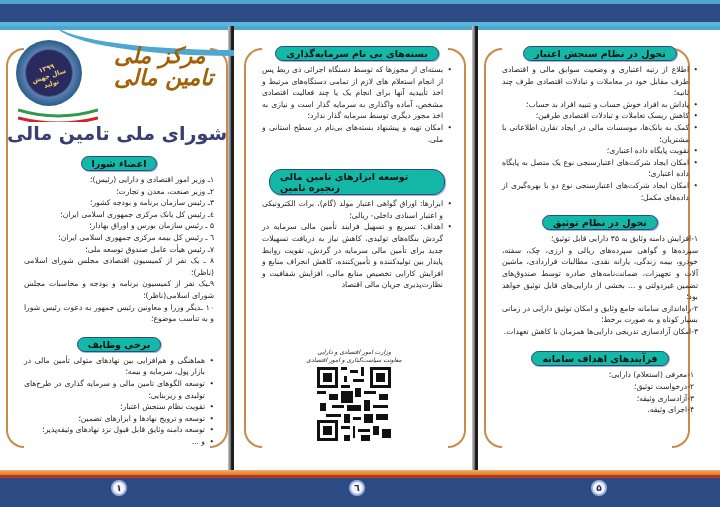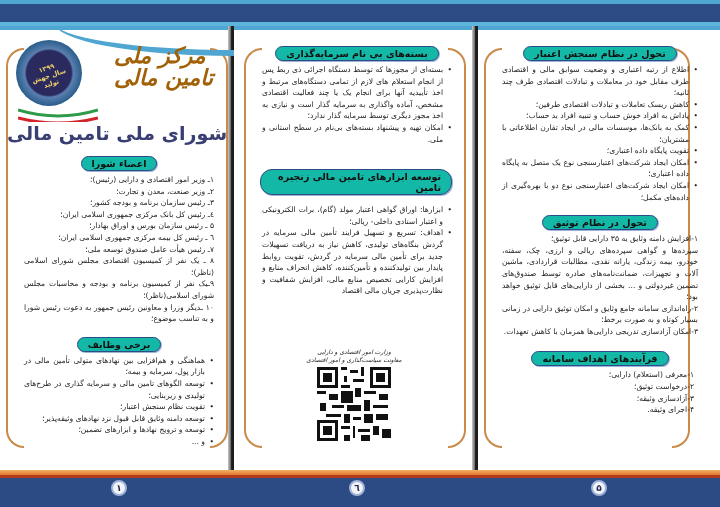--- a/index.html
+++ b/index.html
@@ -66,21 +66,21 @@
                 border-radius: 0 0 0 100%; border-bottom: 6px solid #4fa6d1; border-left: 0; }
   .calli { position: absolute; left: 108px; top: 14px; width: 100px; height: 70px;
            font: italic bold 22px/22px "DejaVu Serif", serif; color: #a16207; text-align: left; }
   .main-title { position: absolute; left: 0; top: 92px; width: 222px; text-align: center;
                 font: bold 19px "DejaVu Sans", sans-serif; color: #3a3f73; }
   .p1-content { position: absolute; left: 18px; top: 118px; width: 190px; }
 
   
   #p2 { left: 244px; width: 222px; }
   .p2-content { position: absolute; left: 18px; top: 8px; width: 190px; }
-  .pill-wide { display: block; margin: 4px auto 9px; width: 192px; text-align: right; }
+  .pill-wide { display: block; margin: 4px auto 3px; width: 176px; text-align: left; }
   .qr-block { position: absolute; left: 60px; top: 318px; width: 100px; text-align: center; }
   .qr-caption { font: italic 6px/8px "DejaVu Serif", serif; color: #222; }
   .qr { margin: 3px auto 0; width: 74px; height: 74px; background: #fff; position: relative; }
 
   
   #p3 { left: 484px; width: 206px; }
   .p3-content { position: absolute; left: 18px; top: 8px; width: 196px; }
   .left-align-list { text-align: right; }
 </style>
 </head>
@@ -130,22 +130,22 @@
         <li>۷ـ رئیس هیأت عامل صندوق توسعه ملی؛</li>
         <li>۸ ـ یک نفر از کمیسیون اقتصادی مجلس شورای اسلامی (ناظر)؛</li>
         <li>۹ـیک نفر از کمیسیون برنامه و بودجه و محاسبات مجلس شورای اسلامی(ناظر)؛</li>
         <li>۱۰ ـدیگر وزرا و معاونین رئیس جمهور به دعوت رئیس شورا و به تناسب موضوع؛</li>
       </ol>
       <div class="pill-wrap" style="margin-top:8px;"><span class="section-pill">برخی وظایف</span></div>
       <ul class="bul body-text">
         <li>هماهنگی و هم‌افزایی بین نهادهای متولی تأمین مالی در بازار پول، سرمایه و بیمه؛</li>
         <li>توسعه الگوهای تامین مالی و سرمایه گذاری در طرح‌های تولیدی و زیربنایی؛</li>
         <li>تقویت نظام سنجش اعتبار؛</li>
+        <li>توسعه و ترویج نهادها و ابزارهای تضمین؛</li>
         <li>توسعه دامنه وثایق قابل قبول نزد نهادهای وثیقه‌پذیر؛</li>
-        <li>توسعه و ترویج نهادها و ابزارهای تضمین؛</li>
         <li>و ...</li>
       </ul>
     </div>
   </div>
 
   <div class="panel" id="p2">
     <div class="frame-left"></div>
     <div class="frame-right"></div>
 
     <div class="p2-content">
@@ -212,22 +212,22 @@
   </div>
 
   <div class="panel" id="p3">
     <div class="frame-left"></div>
     <div class="frame-right"></div>
 
     <div class="p3-content">
       <div class="pill-wrap"><span class="section-pill">تحول در نظام سنجش اعتبار</span></div>
       <ul class="bul body-text">
         <li>اطلاع از رتبه اعتباری و وضعیت سوابق مالی و اقتصادی طرف مقابل خود در معاملات و تبادلات اقتصادی طرف چند ثانیه؛</li>
+        <li>پاداش به افراد خوش حساب و تنبیه افراد بد حساب؛</li>
         <li>کاهش ریسک تعاملات و تبادلات اقتصادی طرفین؛</li>
-        <li>پاداش به افراد خوش حساب و تنبیه افراد بد حساب؛</li>
         <li>کمک به بانک‌ها، موسسات مالی در ایجاد تقارن اطلاعاتی با مشتریان؛</li>
         <li>تقویت پایگاه داده اعتباری؛</li>
         <li>امکان ایجاد شرکت‌های اعتبارسنجی نوع یک متصل به پایگاه داده اعتباری؛</li>
         <li>امکان ایجاد شرکت‌های اعتبارسنجی نوع دو با بهره‌گیری از داده‌های مکمل؛</li>
       </ul>
       <div class="pill-wrap" style="margin-top:8px;"><span class="section-pill">تحول در نظام توثیق</span></div>
       <div class="body-text">
         <div>۱-افزایش دامنه وثایق به ۳۵ دارایی قابل توثیق؛</div>
         <div>سپرده‌ها و گواهی سپرده‌های ریالی و ارزی، چک، سفته، خودرو، بیمه زندگی، یارانه نقدی، مطالبات قراردادی، ماشین آلات و تجهیزات، ضمانت‌نامه‌های صادره توسط صندوق‌های تضمین غیردولتی و ... بخشی از دارایی‌های قابل توثیق خواهد بود؛</div>
         <div>۲-راه‌اندازی سامانه جامع وثایق و امکان توثیق دارایی در زمانی بسیار کوتاه و به صورت برخط؛</div>

